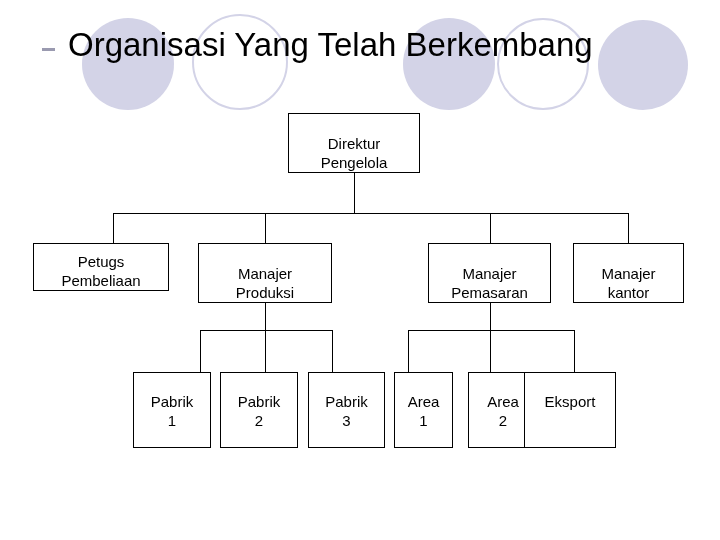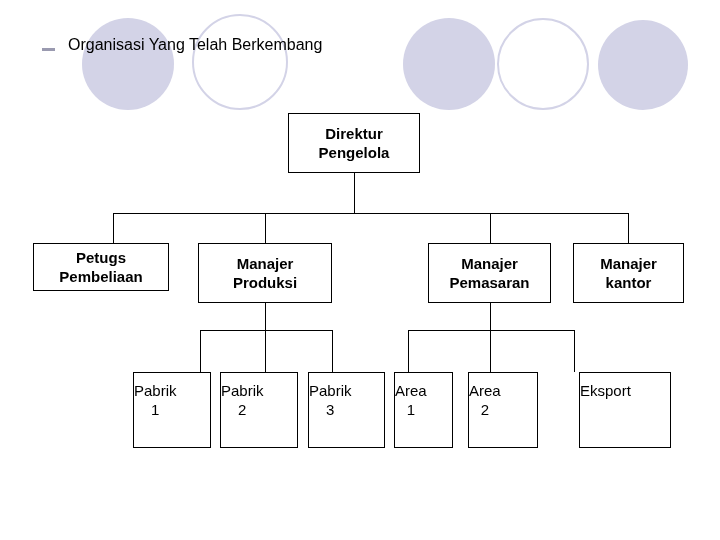--- a/index.html
+++ b/index.html
@@ -37,21 +37,21 @@
     left: 42px;
     top: 48px;
     width: 13px;
     height: 3px;
     background: #9a9ab0;
   }
   #page-title {
     position: absolute;
     left: 68px;
     top: 29px;
-    font-size: 16px;
+    font-size: 33px;
     line-height: 32px;
     color: #000000;
     white-space: nowrap;
     letter-spacing: 0px;
   }
 
   
   .node-box {
     position: absolute;
     box-sizing: border-box;
@@ -62,29 +62,28 @@
     line-height: 19px;
     text-align: center;
     z-index: 3;
   }
   .node-box .node-label {
     display: block;
     white-space: pre-line;
   }
   .node-box.vcenter {
     display: flex;
-    align-items: center;
+    align-items: flex-end;
     justify-content: center;
-    font-weight: bold;
   }
   .node-box.vtop {
     display: flex;
     align-items: flex-start;
-    justify-content: flex-start;
-    padding-top: 8px;
+    justify-content: center;
+    padding-top: 19px;
   }
 
   
   .conn {
     position: absolute;
     background: #000000;
     z-index: 1;
   }
   .conn.v { width: 1px; }
   .conn.h { height: 1px; }
@@ -158,18 +157,18 @@
 3</span>
       </div>
       <div class="node-box vtop" style="left: 394px; top: 372px; width: 59px; height: 76px;">
         <span class="node-label">Area
 1</span>
       </div>
       <div class="node-box vtop" style="left: 468px; top: 372px; width: 70px; height: 76px;">
         <span class="node-label">Area
 2</span>
       </div>
-      <div class="node-box vtop" style="left: 579px; top: 372px; width: 92px; height: 76px;">
+      <div class="node-box vtop" style="left: 524px; top: 372px; width: 92px; height: 76px;">
         <span class="node-label">Eksport</span>
       </div>
     </div>
 
 </div>
 
 </body></html>

